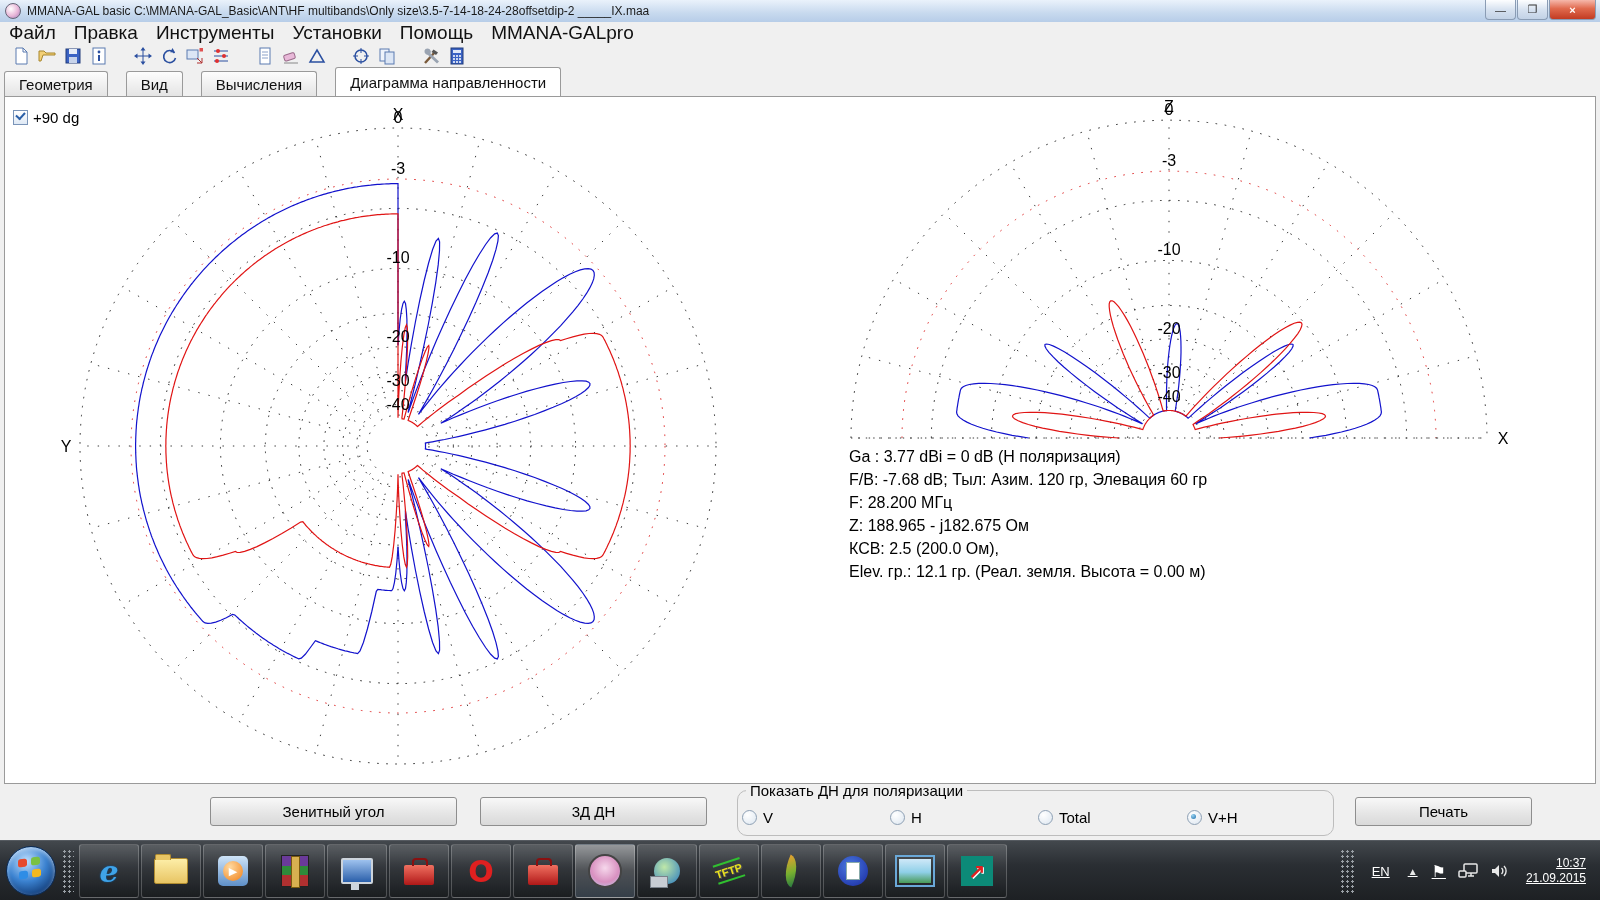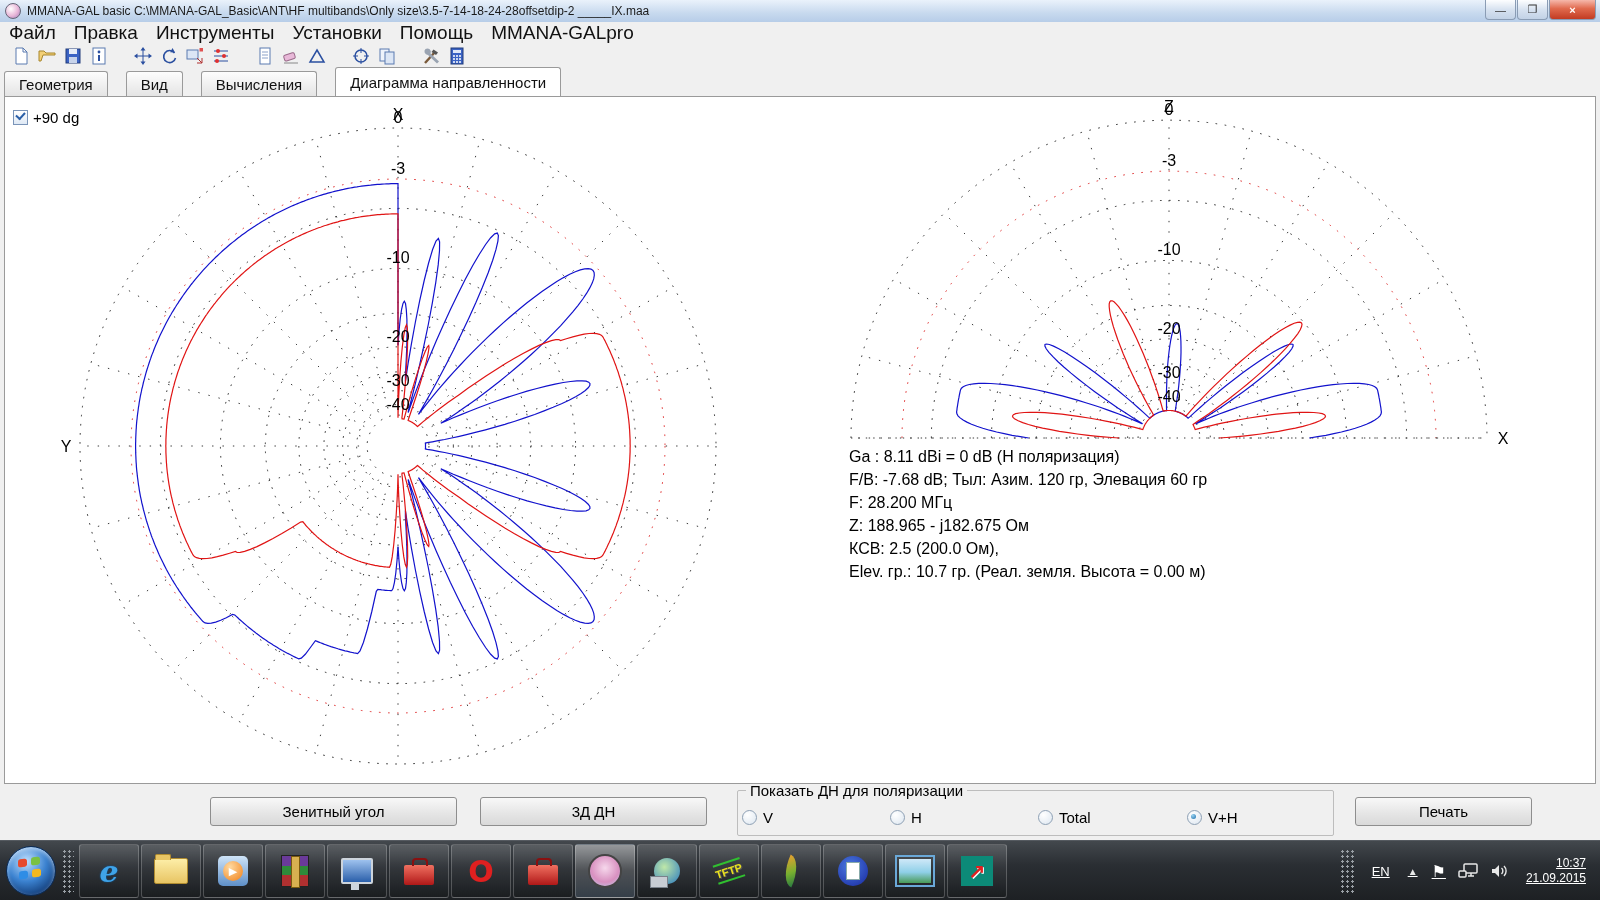--- a/index.html
+++ b/index.html
@@ -37,21 +37,21 @@
     margin-right:5px;position:relative;}
   .cbbox.checked:after{content:"";position:absolute;left:2px;top:1px;width:7px;height:4px;
     border-left:2px solid #2a5fa8;border-bottom:2px solid #2a5fa8;transform:rotate(-48deg);}
   .info{position:absolute;left:844px;top:348px;width:480px;font-size:16px;line-height:23px;color:#000;z-index:5;}
   
   .controls{position:absolute;left:0;top:784px;width:1600px;height:56px;background:#f0f0f0;}
   .btn{position:absolute;height:27px;border:1px solid #8e8e8e;border-radius:3px;
     background:linear-gradient(#f8f8f8,#e6e6e6 55%,#d9d9d9);font-size:15px;color:#000;
     display:flex;align-items:center;justify-content:center;font-family:"Liberation Sans",sans-serif;}
   .groupbox{position:absolute;left:737px;top:6px;width:595px;height:44px;border:1px solid #bdbdbd;
-    border-radius:2px;}
+    border-radius:10px;}
   .gb-label{position:absolute;left:8px;top:-9px;background:#f0f0f0;padding:0 4px;font-size:15px;color:#000;}
   .radio{position:absolute;top:18px;display:flex;align-items:center;font-size:15px;color:#000;}
   .rdot{width:13px;height:13px;border-radius:50%;border:1px solid #8ea0b4;
     background:radial-gradient(circle at 35% 30%,#fff,#dce6f0);margin-right:6px;position:relative;}
   .radio.sel .rdot:after{content:"";position:absolute;left:3px;top:3px;width:5px;height:5px;border-radius:50%;
     background:radial-gradient(circle at 35% 30%,#9ad2f0,#1c6fae);}
   
   .taskbar{position:absolute;left:0;top:840px;width:1600px;height:60px;
     background:linear-gradient(#43484d,#2a2e33 40%,#1d2023);border-top:1px solid #555a60;
     display:flex;align-items:center;}
@@ -335,26 +335,26 @@
         <text x="1164" y="280.62965625610224" text-anchor="middle" font-size="16" fill="#000" font-family="Liberation Sans, sans-serif">-30</text>
         <text x="1164" y="305.08087088225096" text-anchor="middle" font-size="16" fill="#000" font-family="Liberation Sans, sans-serif">-40</text>
         <text x="1164" y="15" text-anchor="middle" font-size="16" fill="#000" font-family="Liberation Sans, sans-serif">Z</text>
         <text x="1498" y="347" text-anchor="middle" font-size="16" fill="#000" font-family="Liberation Sans, sans-serif">X</text>
       </svg>
     <div class="cbrow">
       <span class="cbbox checked" id="plus90box"></span>
       <span>+90 dg</span>
     </div>
     <div class="info">
-      <div>Ga : 8.11 dBi = 0 dB  (H поляризация)</div>
+      <div>Ga : 3.77 dBi = 0 dB  (H поляризация)</div>
       <div>F/B: -7.68 dB; Тыл: Азим. 120 гр, Элевация 60 гр</div>
       <div>F: 28.200 МГц</div>
       <div>Z: 188.965 - j182.675 Ом</div>
       <div>КСВ: 2.5 (200.0 Ом),</div>
-      <div>Elev. гр.: 10.7 гр. (Реал. земля. Высота = 0.00 м)</div>
+      <div>Elev. гр.: 12.1 гр. (Реал. земля. Высота = 0.00 м)</div>
     </div>
   </div>
 
   <div class="controls">
     <div class="btn" style="left:210px;top:13px;width:245px;">Зенитный угол</div>
     <div class="btn" style="left:480px;top:13px;width:225px;">3Д  ДН</div>
     <div class="groupbox">
       <span class="gb-label">Показать ДН для поляризации</span>
       <span class="radio" style="left:4px;">
           <span class="rdot"></span>

